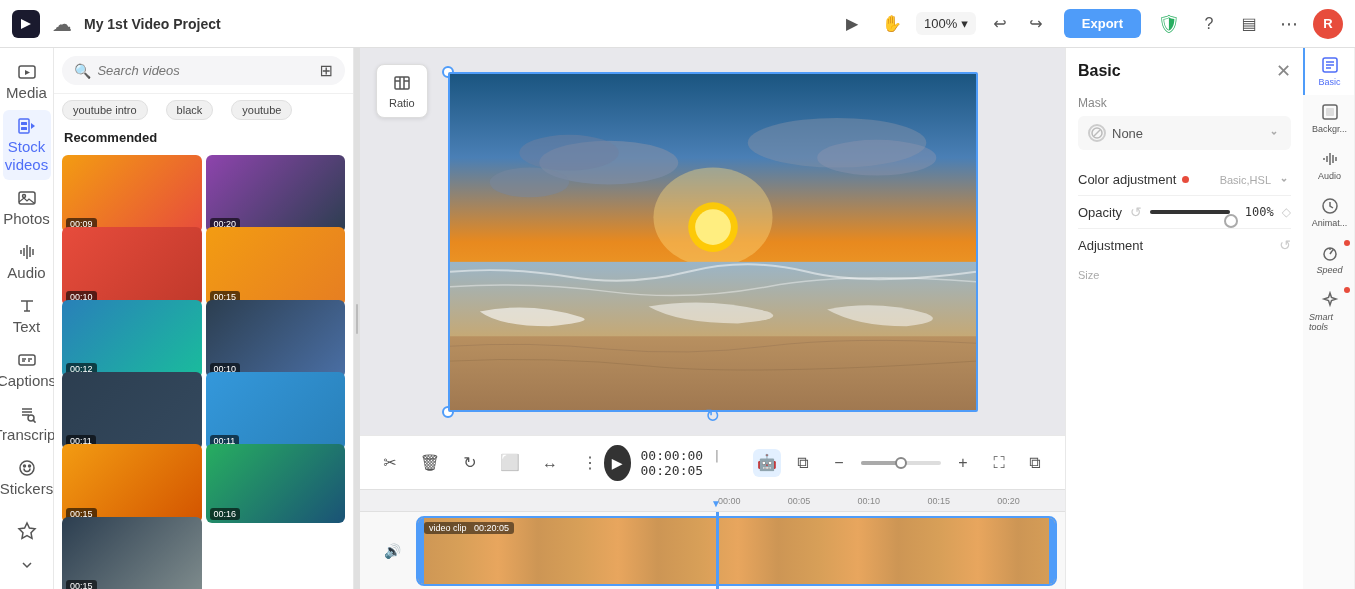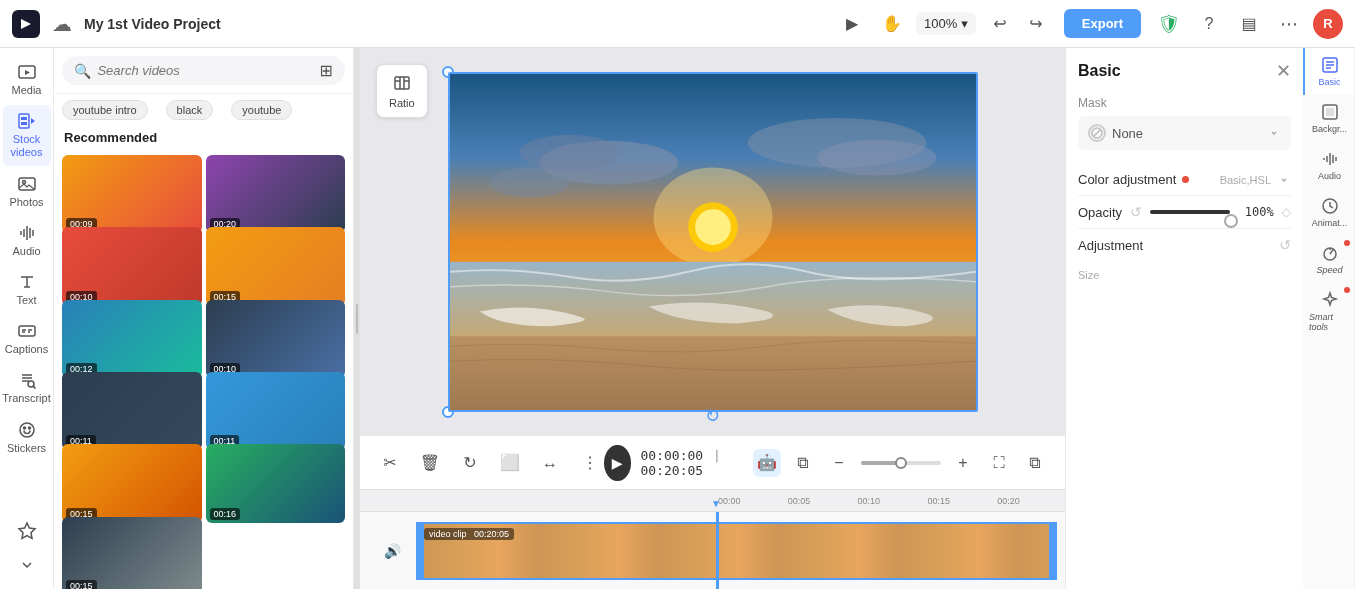--- a/index.html
+++ b/index.html
@@ -19,21 +19,21 @@
     .avatar { width: 30px; height: 30px; border-radius: 50%; background: #e74c3c; color: white; display: flex; align-items: center; justify-content: center; font-size: 13px; font-weight: bold; }
 
     
     .main { display: flex; flex: 1; overflow: hidden; }
 
     
     .sidebar { width: 54px; background: #fff; border-right: 1px solid #e8e8e8; display: flex; flex-direction: column; align-items: center; padding: 8px 0; gap: 2px; flex-shrink: 0; }
     .sidebar-item { display: flex; flex-direction: column; align-items: center; padding: 6px 4px; cursor: pointer; border-radius: 6px; width: 48px; gap: 2px; }
     .sidebar-item.active { background: #eef3ff; }
     .sidebar-item svg { width: 20px; height: 20px; }
-    .sidebar-item span { font-size: 11px; color: #555; text-align: center; line-height: 1.2; }
+    .sidebar-item span { font-size: 15px; color: #555; text-align: center; line-height: 1.2; }
     .sidebar-item.active span { color: #4f6ef7; }
     .sidebar-more { margin-top: auto; }
 
     
     .media-panel { width: 300px; background: #fff; border-right: 1px solid #e8e8e8; display: flex; flex-direction: column; flex-shrink: 0; }
     .search-bar { padding: 8px; border-bottom: 1px solid #f0f0f0; }
     .search-input-wrap { display: flex; align-items: center; background: #f5f5f7; border-radius: 20px; padding: 5px 12px; gap: 6px; }
     .search-input-wrap input { border: none; background: transparent; font-size: 13px; color: #333; width: 100%; outline: none; font-style: italic; }
     .search-input-wrap .search-icon { color: #999; font-size: 14px; }
     .filter-icon-btn { background: transparent; border: none; cursor: pointer; color: #555; font-size: 16px; }
@@ -89,21 +89,21 @@
     
     .timeline { height: 100px; background: #f8f8f8; border-top: 1px solid #e0e0e0; flex-shrink: 0; display: flex; flex-direction: column; }
     .timeline-ruler { height: 22px; display: flex; align-items: center; padding: 0 0 0 356px; background: #f0f0f2; border-bottom: 1px solid #e0e0e0; }
     .ruler-marks { display: flex; gap: 0; font-size: 9px; color: #888; width: 100%; }
     .ruler-mark { flex: 1; text-align: left; padding-left: 2px; }
     .timeline-track { flex: 1; display: flex; align-items: center; padding: 0 0 0 10px; position: relative; }
     .track-left { width: 46px; display: flex; align-items: center; justify-content: center; flex-shrink: 0; }
     .volume-btn { background: transparent; border: none; cursor: pointer; color: #555; font-size: 14px; }
     .timeline-scrubber { position: absolute; top: 0; left: 356px; width: 3px; height: 100%; background: #4f9cf9; z-index: 5; }
     .timeline-scrubber::before { content: '▼'; position: absolute; top: -14px; left: -5px; color: #4f9cf9; font-size: 10px; }
-    .clip-track { flex: 1; height: 58px; background: #e8e8ea; border-radius: 0; position: relative; overflow: hidden; border: 2px solid #4f9cf9; margin-right: 8px; }
+    .clip-track { flex: 1; height: 70px; background: #e8e8ea; border-radius: 8px; position: relative; overflow: hidden; border: 2px solid #4f9cf9; margin-right: 8px; }
     .clip-filmstrip { width: 100%; height: 100%; background: repeating-linear-gradient(90deg, #c8873a 0px, #d4923e 40px, #e89a45 80px, #c8873a 120px); opacity: 0.85; }
     .clip-label { position: absolute; top: 4px; left: 6px; background: rgba(0,0,0,0.5); color: white; font-size: 9px; padding: 1px 5px; border-radius: 3px; }
     .clip-handle-left { position: absolute; left: 0; top: 0; width: 6px; height: 100%; background: #4f9cf9; cursor: ew-resize; }
     .clip-handle-right { position: absolute; right: 0; top: 0; width: 6px; height: 100%; background: #4f9cf9; cursor: ew-resize; }
 
     
     .right-panel { width: 290px; background: #fff; border-left: 1px solid #e8e8e8; display: flex; flex-direction: column; flex-shrink: 0; }
     .right-panel-tabs { display: flex; flex-direction: column; width: 52px; background: #fafafa; border-right: 1px solid #f0f0f0; }
     .right-tab { display: flex; flex-direction: column; align-items: center; padding: 8px 4px; cursor: pointer; font-size: 9px; color: #555; gap: 3px; border-left: 2px solid transparent; }
     .right-tab.active { background: #fff; border-left-color: #4f9cf9; color: #4f6ef7; }

